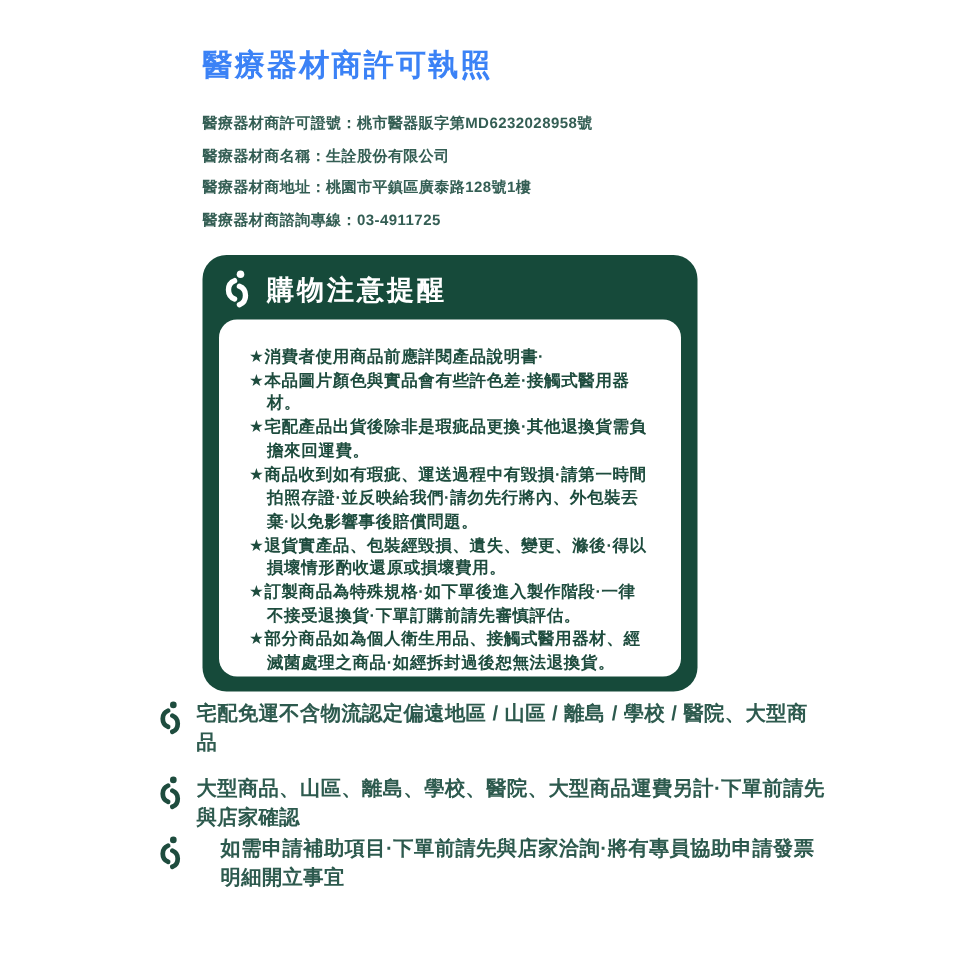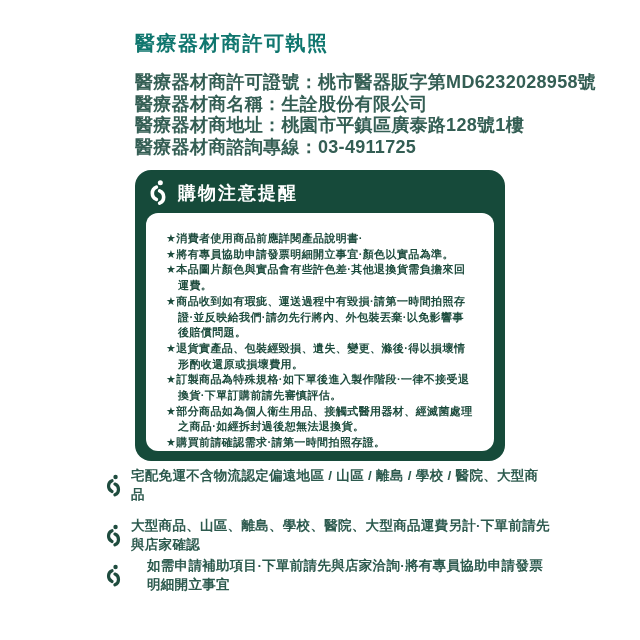--- a/index.html
+++ b/index.html
@@ -3,43 +3,43 @@
 <meta charset="utf-8">
 <style>
   html,body{margin:0;padding:0;}
   body{
     width:640px;height:640px;background:#ffffff;position:relative;overflow:hidden;
     font-family:"Liberation Sans","DejaVu Sans",sans-serif;
     -webkit-font-smoothing:antialiased;
   }
   .content{position:absolute;left:135px;top:30px;width:420px;}
   .page-title{
-    font-size:20px;font-weight:bold;color:#0f766e;letter-spacing:1.5px;margin:0 0 15px 0;
+    font-size:20px;font-weight:bold;color:#3b82f6;letter-spacing:1.5px;margin:0 0 15px 0;
   }
-  .license-lines{font-size:18px;line-height:21.5px;color:#33605500;}
+  .license-lines{font-size:10px;line-height:21.5px;color:#33605500;}
   .license-lines div{color:#345E54;font-weight:600;white-space:nowrap;letter-spacing:0.3px;}
   .notice-box{
-    margin-top:12px;width:370px;height:291px;background:#164A3A;border-radius:16px;
+    margin-top:12px;width:330px;height:291px;background:#164A3A;border-radius:16px;
     box-sizing:border-box;
   }
   .notice-header{
     display:flex;align-items:center;gap:9px;padding:9px 0 7px 12px;
     color:#ffffff;font-size:18px;font-weight:bold;letter-spacing:2px;
   }
   .notice-inner{
     margin:0 11px;background:#ffffff;border-radius:12px;height:238px;
     box-sizing:border-box;padding:6px 8px;overflow:hidden;
   }
   .notice-list{
     list-style:none;margin:12px;padding:0;
     font-size:11px;line-height:15.7px;color:#1E4C3E;font-weight:600;letter-spacing:0.4px;
   }
   .notice-list li{text-indent:-12px;padding-left:12px;}
   .footer-row{
-    position:absolute;left:104px;width:448px;display:flex;align-items:center;gap:8px;
+    position:absolute;left:104px;width:448px;display:flex;align-items:flex-start;gap:8px;
     color:#2D5A4E;font-size:13.5px;line-height:19px;font-weight:600;letter-spacing:0.3px;
   }
   .footer-row .txt{flex:1;}
   .fr-1{top:466px;}
   .fr-2{top:516px;}
   .fr-3{top:556px;gap:24px;}
   .brand-icon{flex:0 0 auto;display:block;}
 </style>
 </head>
 <body>
@@ -60,22 +60,22 @@
       <svg class="brand-icon" width="22" height="27" viewBox="0 0 24 30" aria-hidden="true">
         <circle cx="14.6" cy="4.2" r="2.8" fill="#ffffff"></circle>
         <path d="M 10.2 9 C 4.2 11.3 4.2 20.2 10.2 22.6" fill="none" stroke="#ffffff" stroke-width="4" stroke-linecap="round"></path>
         <path d="M 13.8 13.2 C 19.8 15.5 19.8 24.4 13.8 26.8" fill="none" stroke="#ffffff" stroke-width="4" stroke-linecap="round"></path>
       </svg>
       <span>購物注意提醒</span>
     </div>
     <div class="notice-inner">
       <ul class="notice-list">
         <li>★消費者使用商品前應詳閱產品說明書·</li>
-        <li>★將有專員協助申請發票明細開立事宜·顏色以實品為準。</li>
-        <li>★本品圖片顏色與實品會有些許色差·其他退換貨需負擔來回運費。</li>
+        <li>★本品圖片顏色與實品會有些許色差·接觸式醫用器材。</li>
+        <li>★宅配產品出貨後除非是瑕疵品更換·其他退換貨需負擔來回運費。</li>
         <li>★商品收到如有瑕疵、運送過程中有毀損·請第一時間拍照存證·並反映給我們·請勿先行將內、外包裝丟棄·以免影響事後賠償問題。</li>
         <li>★退貨實產品、包裝經毀損、遺失、變更、滌後·得以損壞情形酌收還原或損壞費用。</li>
         <li>★訂製商品為特殊規格·如下單後進入製作階段·一律不接受退換貨·下單訂購前請先審慎評估。</li>
         <li>★部分商品如為個人衛生用品、接觸式醫用器材、經滅菌處理之商品·如經拆封過後恕無法退換貨。</li>
         <li>★購買前請確認需求·請第一時間拍照存證。</li>
       </ul>
     </div>
   </div>
 
 </div>

